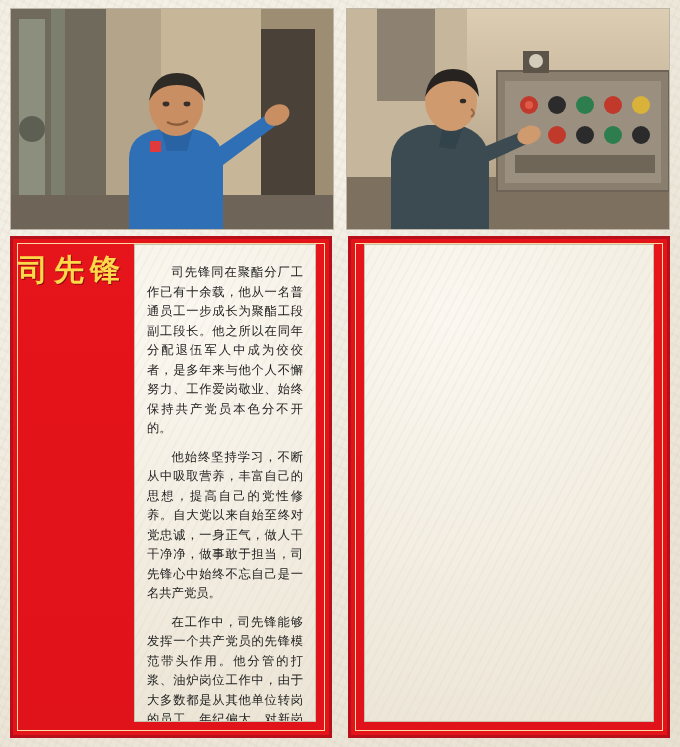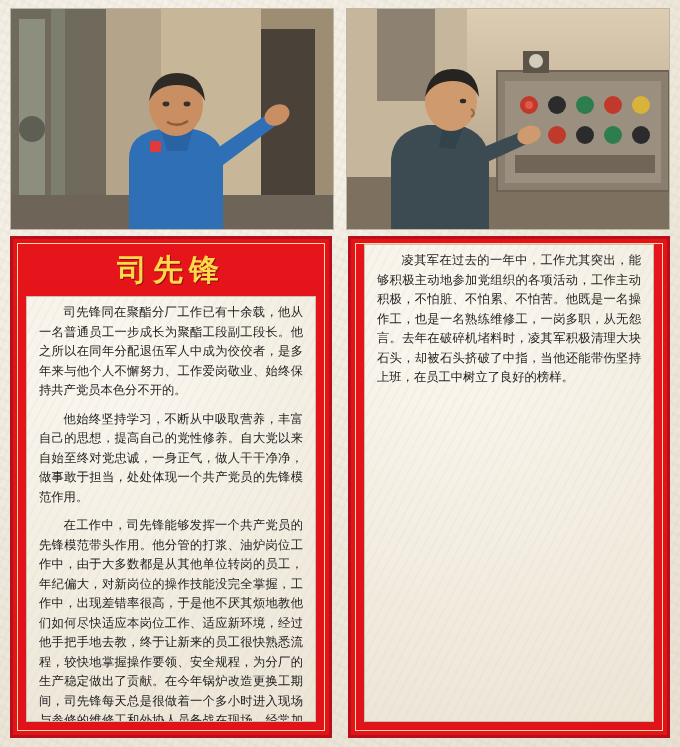--- a/index.html
+++ b/index.html
@@ -44,41 +44,41 @@
     background:#e4131a;
     border:3px solid #b8101a;
     box-sizing:border-box;
     padding:4px;
     position:relative;
   }
   .panel-inner{
     width:100%;height:100%;
     border:1px solid #ffd9a0;
     box-sizing:border-box;
-    display:flex;flex-direction:column;
+    display:flex;flex-direction:row;
     background:linear-gradient(180deg,#e6141b 0%, #e0121a 100%);
   }
   .panel-title{
     height:52px;
     display:flex;align-items:center;justify-content:center;
     color:#ffd94a;
     font-family:"DejaVu Serif","Liberation Serif",serif;
     font-weight:bold;
     font-size:30px;
     letter-spacing:6px;
     text-shadow:1px 1px 0 #8d0a10;
   }
   .panel-body{
     flex:1;
     margin:0 8px 8px 8px;
     background:
       repeating-linear-gradient(118deg, rgba(210,200,180,0.12) 0 2px, rgba(255,255,255,0) 2px 8px),
       radial-gradient(circle at 30% 15%, #fbf8f1 0%, #f2ece0 60%, #ece5d6 100%);
     border:1px solid #c9c0ae;
-    padding:6px 12px;
+    padding:18px 12px;
     box-sizing:border-box;
     overflow:hidden;
   }
   .panel-body p{
     margin:0 0 9px 0;
     color:#1d1d1d;
     font-size:12.3px;
     line-height:19.5px;
     text-indent:2em;
     text-align:justify;
@@ -169,28 +169,27 @@
     </div>
   </div>
 
   <div class="panels">
 
     <div class="panel">
       <div class="panel-inner">
         <div class="panel-title">司先锋</div>
         <div class="panel-body">
           <p>司先锋同在聚酯分厂工作已有十余载，他从一名普通员工一步成长为聚酯工段副工段长。他之所以在同年分配退伍军人中成为佼佼者，是多年来与他个人不懈努力、工作爱岗敬业、始终保持共产党员本色分不开的。</p>
-          <p>他始终坚持学习，不断从中吸取营养，丰富自己的思想，提高自己的党性修养。自大党以来自始至终对党忠诚，一身正气，做人干干净净，做事敢于担当，处处体现一个共产党员的先锋模范作用。</p>
+          <p>他始终坚持学习，不断从中吸取营养，丰富自己的思想，提高自己的党性修养。自大党以来自始至终对党忠诚，一身正气，做人干干净净，做事敢于担当，司先锋心中始终不忘自己是一名共产党员。</p>
           <p>在工作中，司先锋能够发挥一个共产党员的先锋模范带头作用。他分管的打浆、油炉岗位工作中，由于大多数都是从其他单位转岗的员工，年纪偏大，对新岗位的操作技能没完全掌握，工作中，出现差错率很高，于是他不厌其烦地教他们如何尽快适应本岗位工作、适应新环境，经过他手把手地去教，终于让新来的员工很快熟悉流程，较快地掌握操作要领、安全规程，为分厂的生产稳定做出了贡献。在今年锅炉改造更换工期间，司先锋每天总是很做着一个多小时进入现场与参修的维修工和外协人员备战在现场，经常加班到深夜。为了工作他会小家为大家，当时工作他无法照顾他即将多加而多儿子，在他与大家的共同努力下，2号炉拆迁安装任务提前完成，全包锅炉检时投入运行，为此他受到分厂领导、公司领导的肯定。司先锋心中始终不忘自己是一名共产党员，在岗位上认真地履行职责、勤勉地工作，在平凡的岗位上做出了不平凡的业绩。</p>
         </div>
       </div>
     </div>
 
     <div class="panel">
       <div class="panel-inner">
         <div class="panel-body">
-          <p>凌其军在过去的一年中，工作尤其突出，能够积极主动地参加党组织的各项活动，工作主动积极，不怕脏、不怕累、不怕苦。他既是一名操作工，也是一名熟练维修工，一岗多职，从无怨言。去年在破碎机堵料时，凌其军积极清理大块石头，却被石头挤破了中指，当他还能带伤坚持上班，在员工中树立了良好的榜样。</p>
         </div>
       </div>
     </div>
   </div>
 
 </div>
 
 </body></html>

